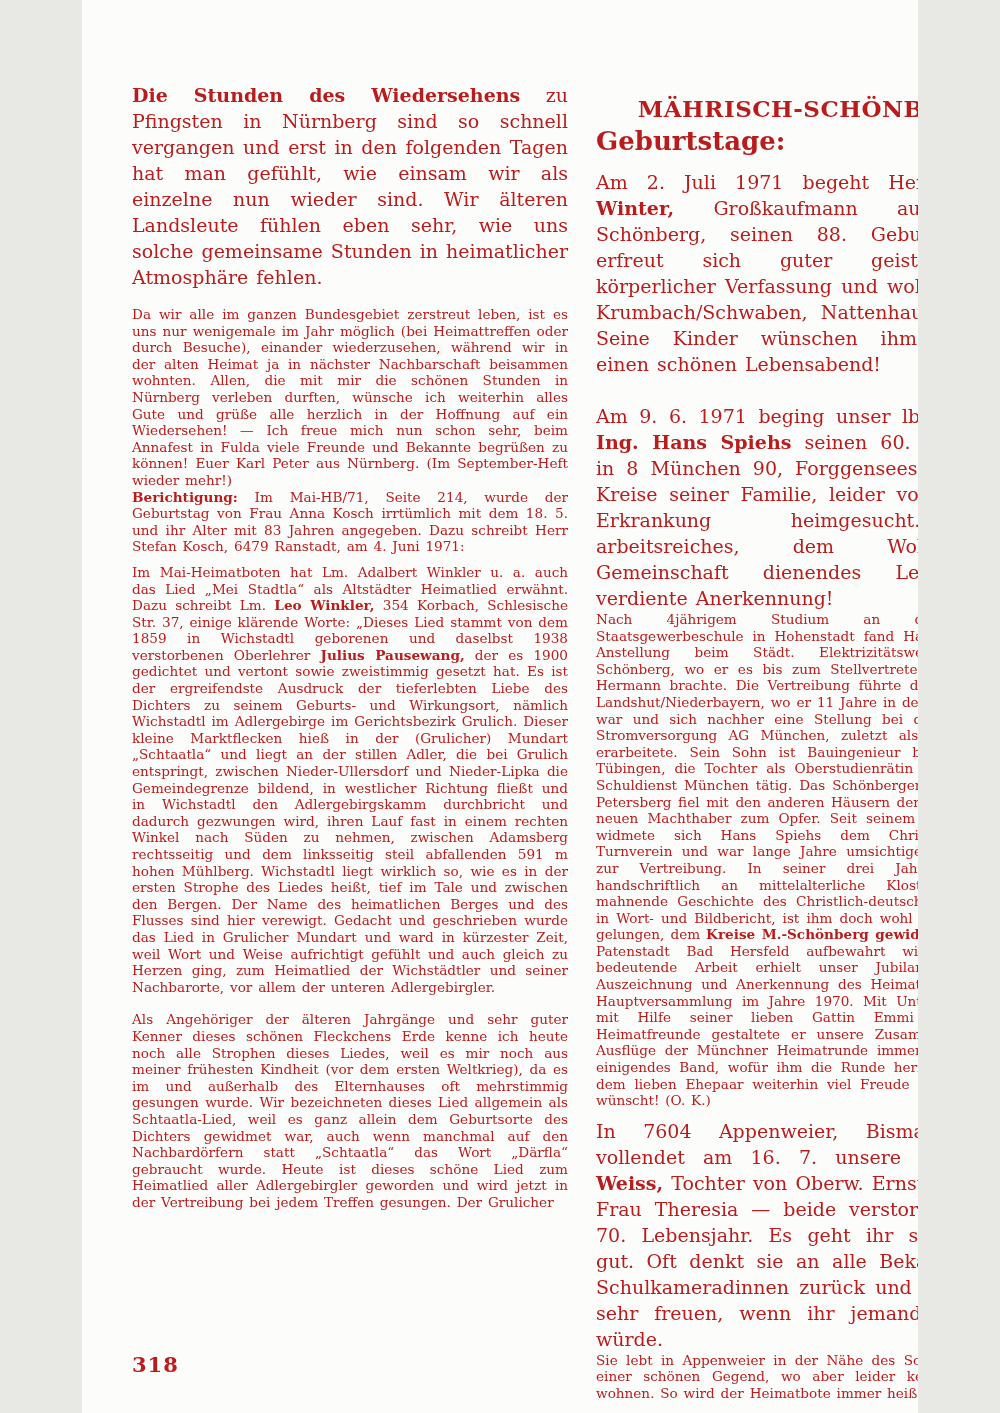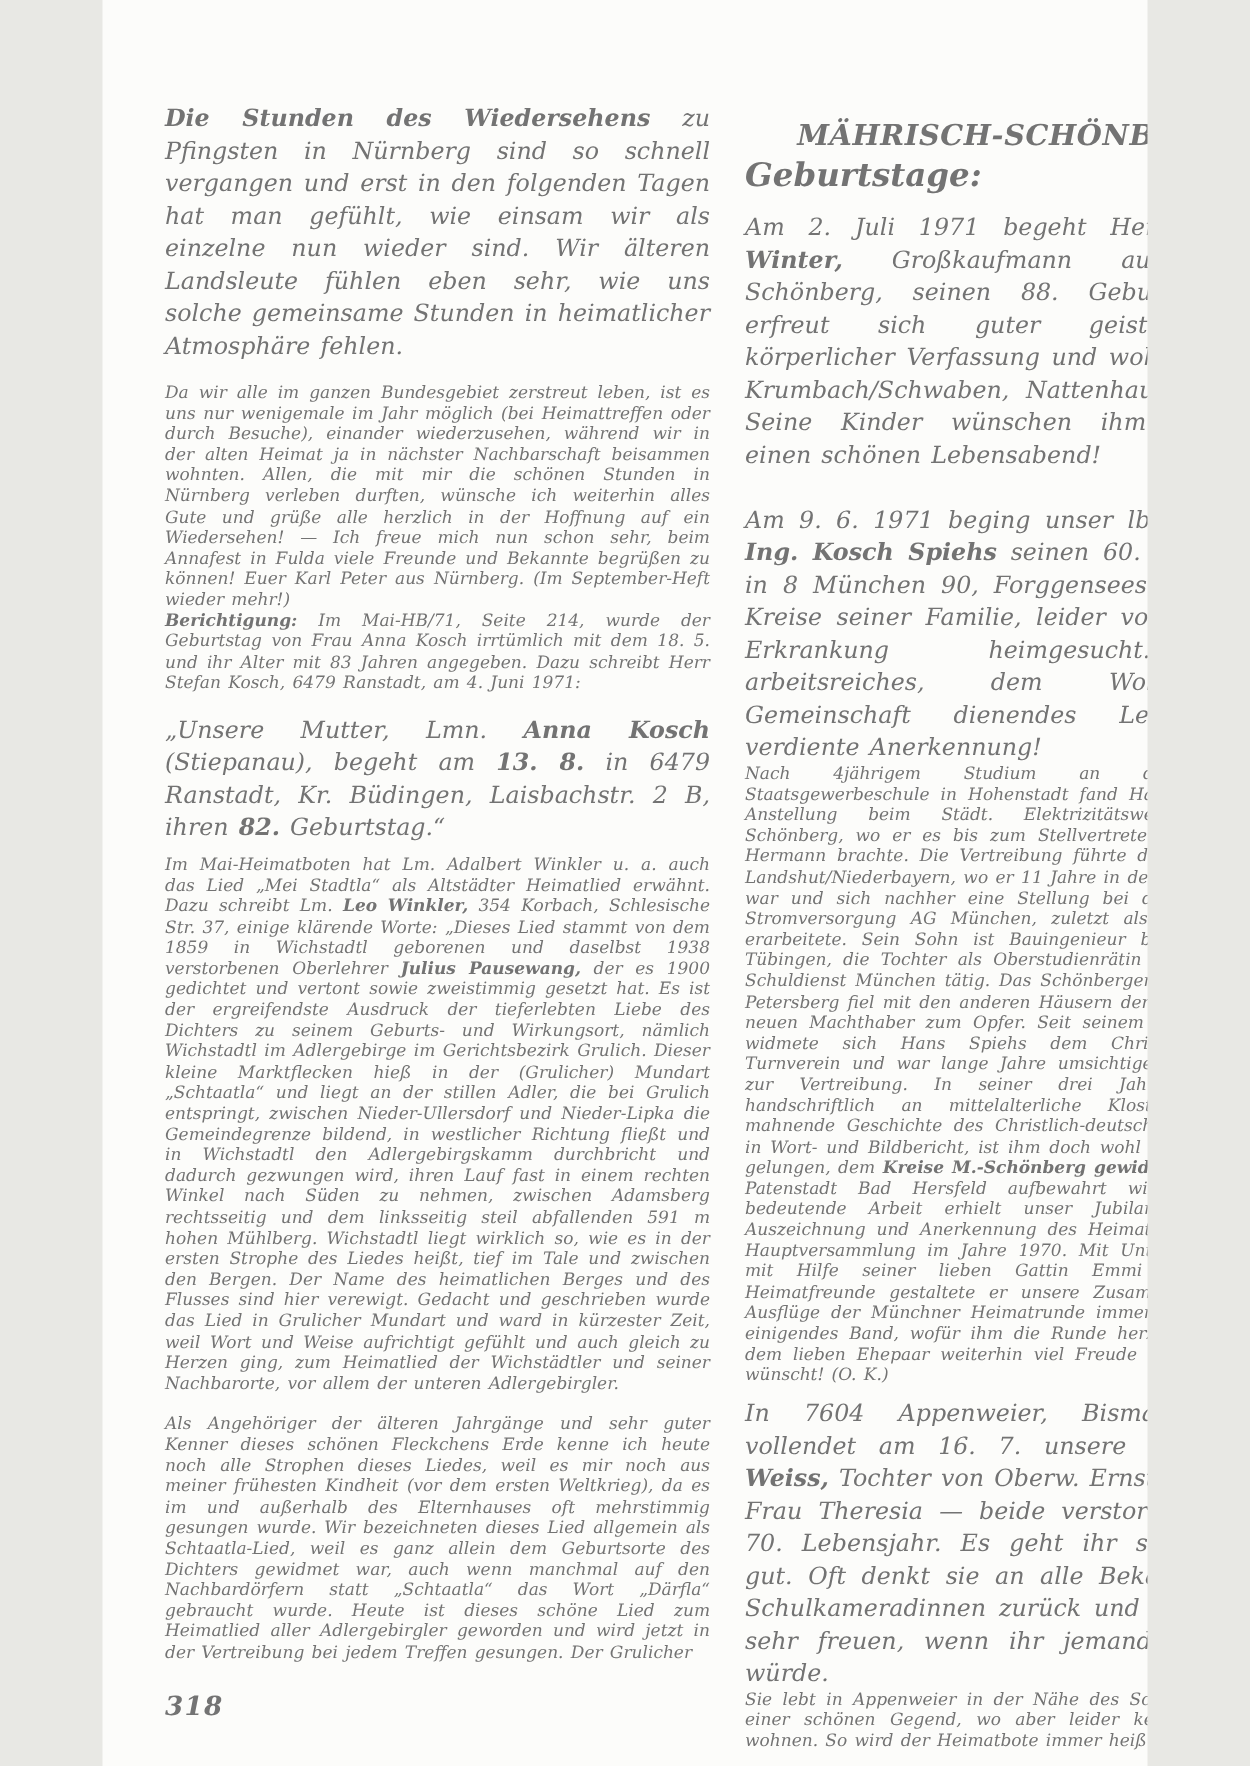--- a/index.html
+++ b/index.html
@@ -6,24 +6,23 @@
     margin: 0;
     padding: 0;
     background: #e8e8e4;
   }
   .page {
     position: relative;
     width: 836px;
     height: 1413px;
     margin: 0 auto;
     background: #fcfcfa;
-    color: #737373;
+    color: #b91c1c;
     font-family: "DejaVu Serif", "Liberation Serif", serif;
     overflow: hidden;
-    font-style: italic;
   }
   .columns {
     position: absolute;
     top: 82px;
     left: 50px;
     width: 900px;
     display: flex;
     gap: 28px;
   }
   .col {
@@ -81,31 +80,30 @@
 </head>
 <body>
 
 <div class="page">
   <div class="columns">
 
     <div class="col">
       <p class="t-large"><b>Die Stunden des Wiedersehens</b><span> zu Pfingsten in Nürnberg sind so schnell vergangen und erst in den folgenden Tagen hat man gefühlt, wie einsam wir als einzelne nun wieder sind. Wir älteren Landsleute fühlen eben sehr, wie uns solche gemeinsame Stunden in heimatlicher Atmosphäre fehlen.</span></p>
       <p class="t-small mt-sm"><span>Da wir alle im ganzen Bundesgebiet zerstreut leben, ist es uns nur wenigemale im Jahr möglich (bei Heimattreffen oder durch Besuche), einander wiederzusehen, während wir in der alten Heimat ja in nächster Nachbarschaft beisammen wohnten. Allen, die mit mir die schönen Stunden in Nürnberg verleben durften, wünsche ich weiterhin alles Gute und grüße alle herzlich in der Hoffnung auf ein Wiedersehen! — Ich freue mich nun schon sehr, beim Annafest in Fulda viele Freunde und Bekannte begrüßen zu können! Euer Karl Peter aus Nürnberg. (Im September-Heft wieder mehr!)</span></p>
       <p class="t-small"><b>Berichtigung:</b><span> Im Mai-HB/71, Seite 214, wurde der Geburtstag von Frau Anna Kosch irrtümlich mit dem 18. 5. und ihr Alter mit 83 Jahren angegeben. Dazu schreibt Herr Stefan Kosch, 6479 Ranstadt, am 4. Juni 1971:</span></p>
-      <p class="t-large mt-sm"><span>„Unsere Mutter, Lmn. </span><b>Anna Kosch</b><span> (Stiepanau), begeht am </span><b>13. 8.</b><span> in 6479 Ranstadt, Kr. Büdingen, Laisbachstr. 2 B, ihren </span><b>82.</b><span> Geburtstag.“</span></p>
       <p class="t-small mt-md"><span>Im Mai-Heimatboten hat Lm. Adalbert Winkler u. a. auch das Lied „Mei Stadtla“ als Altstädter Heimatlied erwähnt. Dazu schreibt Lm. </span><b>Leo Winkler,</b><span> 354 Korbach, Schlesische Str. 37, einige klärende Worte: „Dieses Lied stammt von dem 1859 in Wichstadtl geborenen und daselbst 1938 verstorbenen Oberlehrer </span><b>Julius Pausewang,</b><span> der es 1900 gedichtet und vertont sowie zweistimmig gesetzt hat. Es ist der ergreifendste Ausdruck der tieferlebten Liebe des Dichters zu seinem Geburts- und Wirkungsort, nämlich Wichstadtl im Adlergebirge im Gerichtsbezirk Grulich. Dieser kleine Marktflecken hieß in der (Grulicher) Mundart „Schtaatla“ und liegt an der stillen Adler, die bei Grulich entspringt, zwischen Nieder-Ullersdorf und Nieder-Lipka die Gemeindegrenze bildend, in westlicher Richtung fließt und in Wichstadtl den Adlergebirgskamm durchbricht und dadurch gezwungen wird, ihren Lauf fast in einem rechten Winkel nach Süden zu nehmen, zwischen Adamsberg rechtsseitig und dem linksseitig steil abfallenden 591 m hohen Mühlberg. Wichstadtl liegt wirklich so, wie es in der ersten Strophe des Liedes heißt, tief im Tale und zwischen den Bergen. Der Name des heimatlichen Berges und des Flusses sind hier verewigt. Gedacht und geschrieben wurde das Lied in Grulicher Mundart und ward in kürzester Zeit, weil Wort und Weise aufrichtigt gefühlt und auch gleich zu Herzen ging, zum Heimatlied der Wichstädtler und seiner Nachbarorte, vor allem der unteren Adlergebirgler.</span></p>
       <p class="t-small mt-sm"><span>Als Angehöriger der älteren Jahrgänge und sehr guter Kenner dieses schönen Fleckchens Erde kenne ich heute noch alle Strophen dieses Liedes, weil es mir noch aus meiner frühesten Kindheit (vor dem ersten Weltkrieg), da es im und außerhalb des Elternhauses oft mehrstimmig gesungen wurde. Wir bezeichneten dieses Lied allgemein als Schtaatla-Lied, weil es ganz allein dem Geburtsorte des Dichters gewidmet war, auch wenn manchmal auf den Nachbardörfern statt „Schtaatla“ das Wort „Därfla“ gebraucht wurde. Heute ist dieses schöne Lied zum Heimatlied aller Adlergebirgler geworden und wird jetzt in der Vertreibung bei jedem Treffen gesungen. Der Grulicher</span></p>
     </div>
 
     <div class="col-right">
       <h2 class="section-heading">MÄHRISCH-SCHÖNBERG:</h2>
       <h3 class="sub-heading">Geburtstage:</h3>
       <p class="t-large mt-sm"><span>Am 2. Juli 1971 begeht Herr </span><b>Anselm Winter,</b><span> Großkaufmann aus Mähr.-Schönberg, seinen 88. Geburtstag. Er erfreut sich guter geistiger und körperlicher Verfassung und wohnt in 8908 Krumbach/Schwaben, Nattenhauser Str. 9. Seine Kinder wünschen ihm weiterhin einen schönen Lebensabend!</span></p>
       <p class="credit-line">(Walter Trusch)</p>
-      <p class="t-large"><span>Am 9. 6. 1971 beging unser lb. Lm. Herr </span><b>Ing. Kosch Spiehs</b><span> seinen 60. Geburtstag in 8 München 90, Forggenseestr. 2/II., im Kreise seiner Familie, leider von schwerer Erkrankung heimgesucht. Ein arbeitsreiches, dem Wohle der Gemeinschaft dienendes Leben fand verdiente Anerkennung!</span></p>
+      <p class="t-large"><span>Am 9. 6. 1971 beging unser lb. Lm. Herr </span><b>Ing. Hans Spiehs</b><span> seinen 60. Geburtstag in 8 München 90, Forggenseestr. 2/II., im Kreise seiner Familie, leider von schwerer Erkrankung heimgesucht. Ein arbeitsreiches, dem Wohle der Gemeinschaft dienendes Leben fand verdiente Anerkennung!</span></p>
       <p class="t-small"><span>Nach 4jährigem Studium an der Höheren Staatsgewerbeschule in Hohenstadt fand Hans Spiehs eine Anstellung beim Städt. Elektrizitätswerk Mährisch-Schönberg, wo er es bis zum Stellvertreter des Direktors Hermann brachte. Die Vertreibung führte die Familie nach Landshut/Niederbayern, wo er 11 Jahre in der Industrie tätig war und sich nachher eine Stellung bei der Bayerischen Stromversorgung AG München, zuletzt als Oberinspektor, erarbeitete. Sein Sohn ist Bauingenieur bei der Postdir. Tübingen, die Tochter als Oberstudienrätin im bayerischen Schuldienst München tätig. Das Schönberger Elternhaus am Petersberg fiel mit den anderen Häusern den Bauplänen der neuen Machthaber zum Opfer. Seit seinem 19. Lebensjahr widmete sich Hans Spiehs dem Christlich-deutschen Turnverein und war lange Jahre umsichtiger Turnwart bis zur Vertreibung. In seiner drei Jahre dauernden, handschriftlich an mittelalterliche Kloster-Schreibkunst mahnende Geschichte des Christlich-deutschen Turnvereins in Wort- und Bildbericht, ist ihm doch wohl ein Lebenswerk gelungen, dem </span><b>Kreise M.-Schönberg gewidmet,</b><span> das in der Patenstadt Bad Hersfeld aufbewahrt wird. Für diese bedeutende Arbeit erhielt unser Jubilar die höchste Auszeichnung und Anerkennung des Heimatkreises bei der Hauptversammlung im Jahre 1970. Mit Unterstützung und mit Hilfe seiner lieben Gattin Emmi und anderer Heimatfreunde gestaltete er unsere Zusammenkünfte und Ausflüge der Münchner Heimatrunde immer vorbildlich als einigendes Band, wofür ihm die Runde herzlich dankt und dem lieben Ehepaar weiterhin viel Freude und Gesundheit wünscht! (O. K.)</span></p>
       <p class="t-large mt-md"><span>In 7604 Appenweier, Bismarckstr. 1, vollendet am 16. 7. unsere Lmn. </span><b>Resl Weiss,</b><span> Tochter von Oberw. Ernst Weiss und Frau Theresia — beide verstorben —, ihr 70. Lebensjahr. Es geht ihr soweit ganz gut. Oft denkt sie an alle Bekannten und Schulkameradinnen zurück und würde sich sehr freuen, wenn ihr jemand schreiben würde.</span></p>
       <p class="t-small"><span>Sie lebt in Appenweier in der Nähe des Schwarzwaldes in einer schönen Gegend, wo aber leider keine Landsleute wohnen. So wird der Heimatbote immer heiß ersehnt.</span></p>
     </div>
 
   </div>
 
   <div class="page-number">318</div>
 </div>
 

